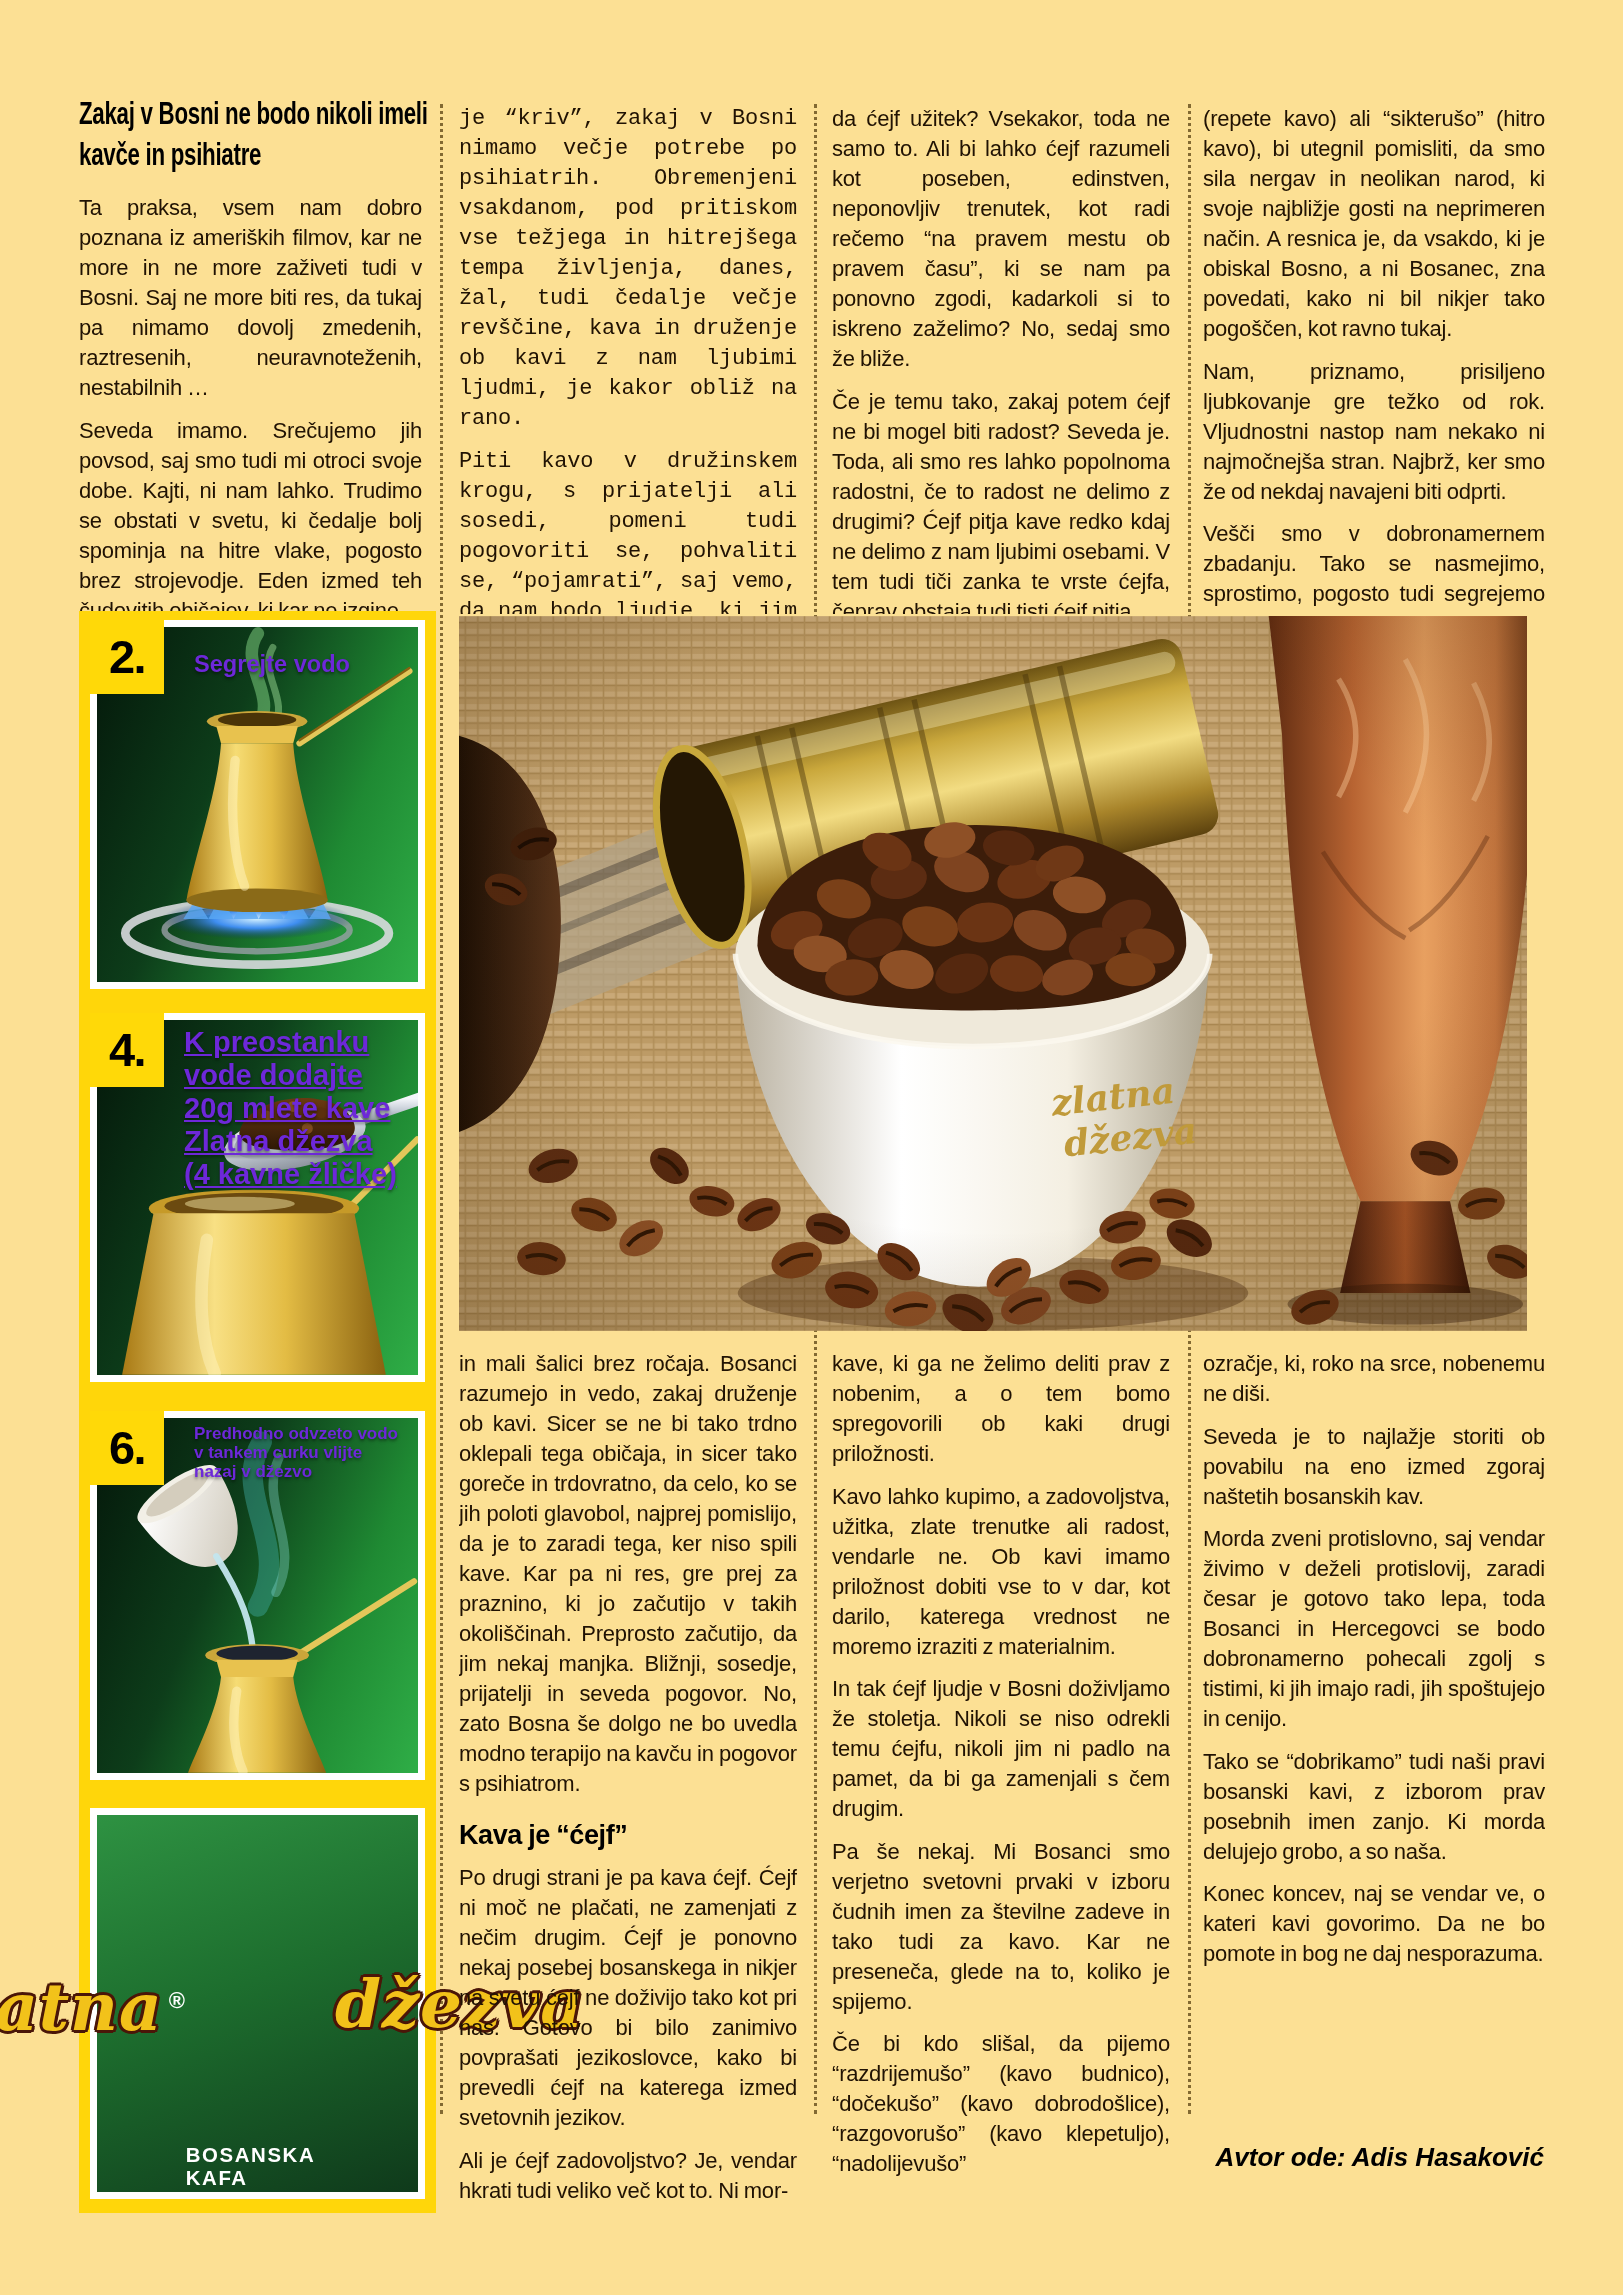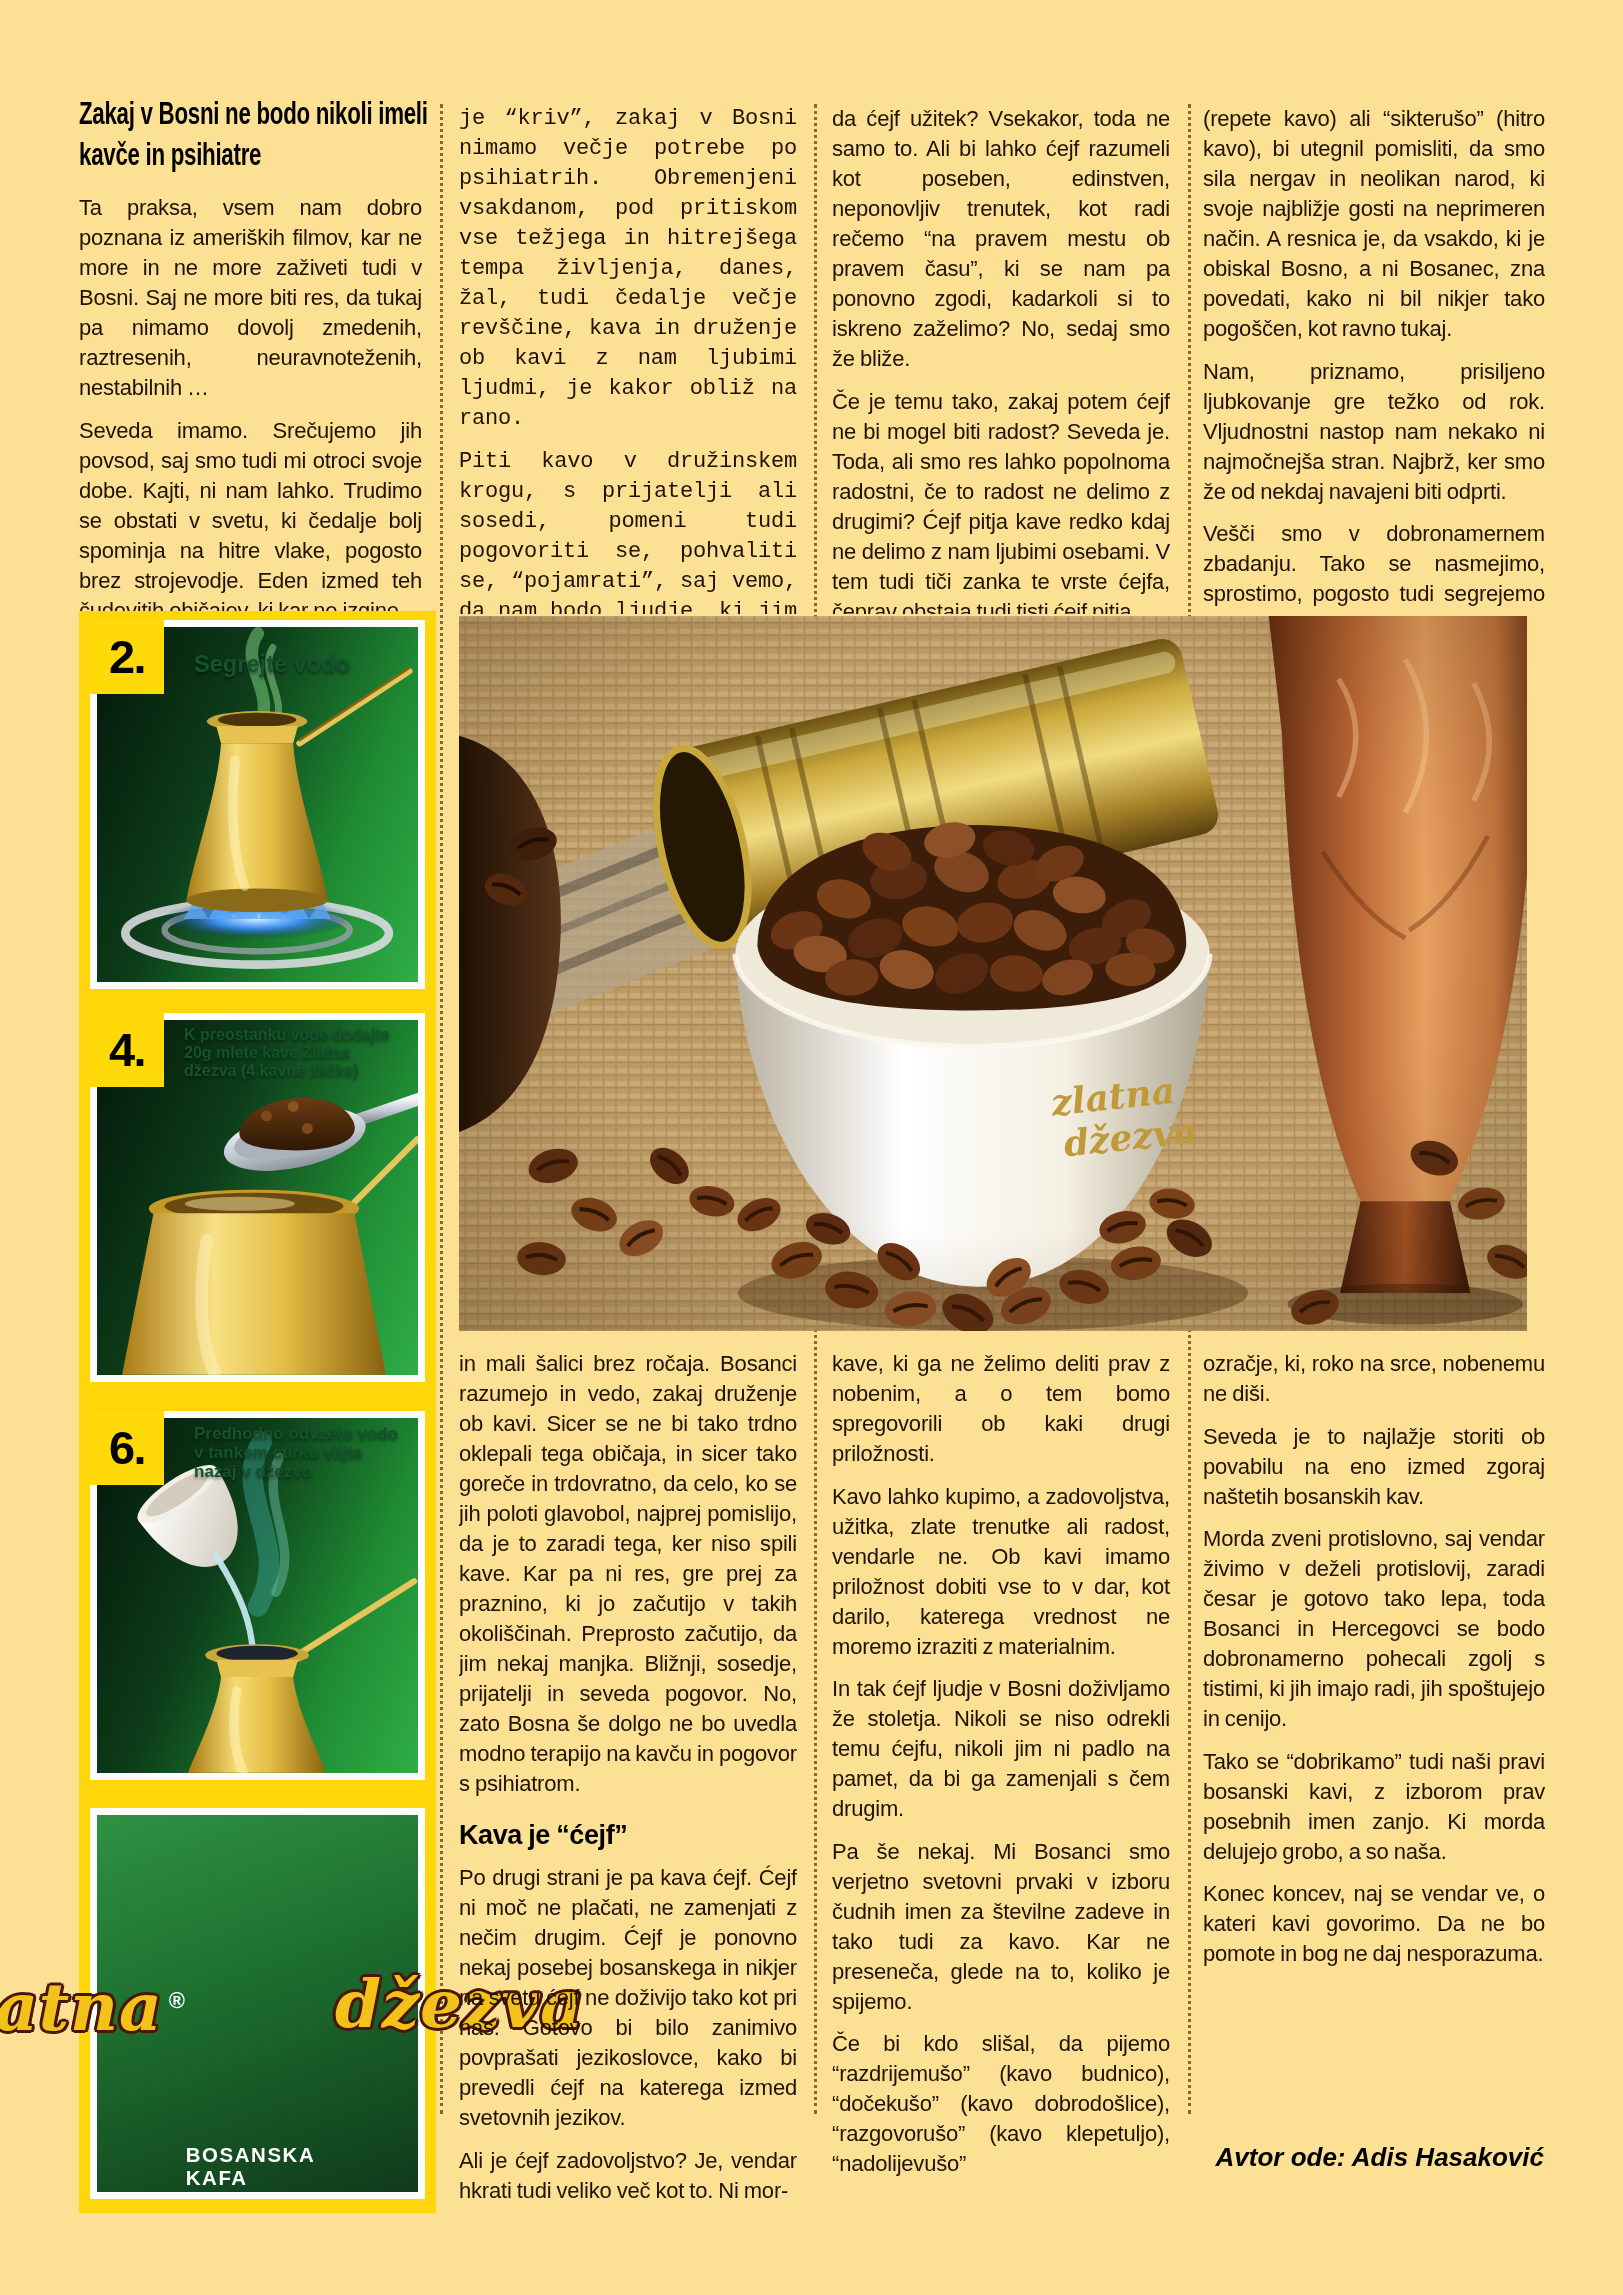--- a/index.html
+++ b/index.html
@@ -44,24 +44,24 @@
     padding:7px; }
   .step { height:369px; }
   #step-1 { top:9.4px; } #step-2 { top:402px; } #step-3 { top:800px; }
   #logo-box { top:1197px; height:391px; }
   .step-art { position:relative; width:100%; height:100%; overflow:hidden;
     background:linear-gradient(112deg,#04170a 0%,#0d3d1a 38%,#1f8a33 72%,#2fae47 100%); }
   .step-art svg { position:absolute; left:0; top:0; }
   .num { position:absolute; left:0; top:0; width:74px; height:74px; background:#FFD908;
     color:#000; font-weight:bold; font-size:47px; line-height:74px; text-align:center;
     letter-spacing:-1.6px; z-index:3; }
-  .cap { position:absolute; z-index:3; color:#14532d; font-weight:bold;
+  .cap { position:absolute; z-index:3; color:#6d28d9; font-weight:bold;
     line-height:1.14; text-shadow:0 1.6px 3.1px rgba(0,0,0,.45); }
   #step-1 .cap { left:104px; top:31px; width:208px; font-size:23.6px; }
-  #step-2 .cap { left:94px; top:12.6px; width:220px; font-size:16px; }
+  #step-2 .cap { left:94px; top:12.6px; width:220px; font-size:29px;text-decoration:underline; }
   #step-3 .cap { left:104px; top:12.6px; width:210px; font-size:17px; }
   
   .logo-art { position:relative; width:100%; height:100%;
     background:linear-gradient(160deg,#2e9242 0%,#1d6e2e 45%,#0f3a1b 100%);
     display:flex; justify-content:center; align-items:center; }
   .logo-word {
     font-family:"DejaVu Serif", serif; font-style:italic; font-weight:bold;
     font-size:66px; line-height:68px; color:#F2C21A; letter-spacing:0.8px;
     text-shadow:-3.1px 0 0 #4a1608,3.1px 0 0 #4a1608,0 -3.1px 0 #4a1608,0 3.1px 0 #4a1608,
       -2.4px -2.4px 0 #4a1608,2.4px 2.4px 0 #4a1608,-2.4px 2.4px 0 #4a1608,2.4px -2.4px 0 #4a1608;

